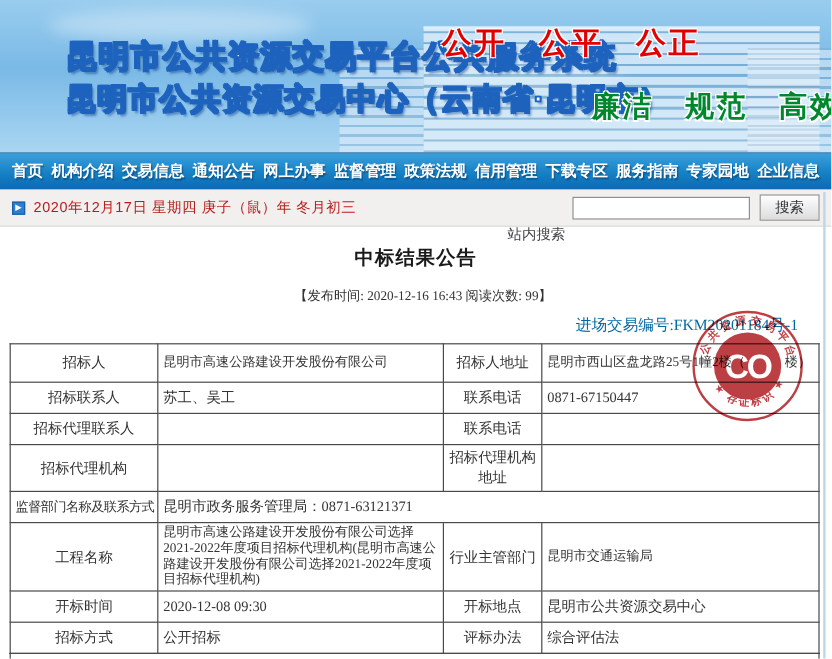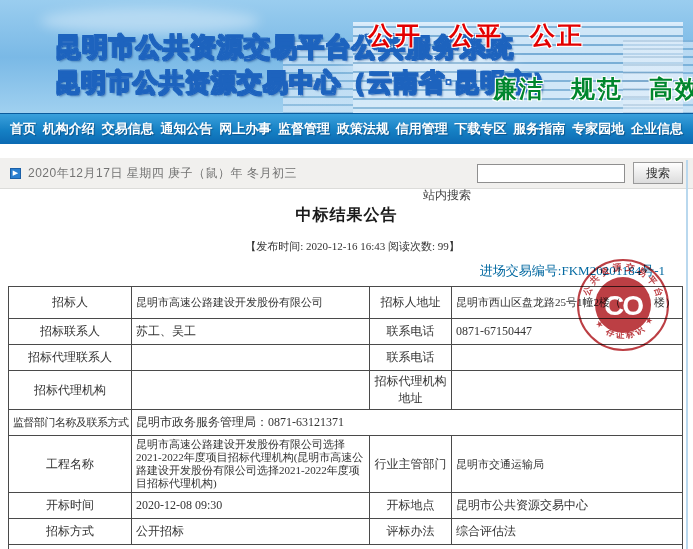--- a/index.html
+++ b/index.html
@@ -31,37 +31,37 @@
   }
   #banner-title-1 { top:30px; font-size:26px; }
   #banner-title-2 { top:66px; font-size:25px; }
   .slogan { position:absolute; font-weight:bold; white-space:nowrap;
     text-shadow:1px 1px 0 #fff,-1px 1px 0 #fff,1px -1px 0 #fff,-1px -1px 0 #fff; }
   #slogan-red { left:368px; top:19px; font-size:25px; color:#e30000; letter-spacing:2px; }
   #slogan-green { left:493px; top:73px; font-size:24px; color:#00862d; letter-spacing:2px; }
 
   
   #nav {
-    position:absolute; left:0; top:113px; width:693px; height:31px;
+    position:absolute; left:0; top:127px; width:693px; height:31px;
     background:linear-gradient(180deg,#3aa0dc 0%,#1580c4 55%,#0c6ab3 100%);
     border-top:1px solid #0a5b9d;
     display:flex; align-items:center; justify-content:space-between; padding:0 10px;
   }
   .nav-item { color:#fff; font-size:13px; font-weight:bold; text-decoration:none;
     text-shadow:1px 1px 1px rgba(0,40,80,.45); cursor:pointer; white-space:nowrap; }
 
   
   #datebar {
     position:absolute; left:0; top:158px; width:693px; height:31px;
     background:#f1f0ee; border-bottom:1px solid #dcdcda;
     display:flex; align-items:center; padding:0 10px;
   }
   #date-icon { width:11px; height:11px; background:#2a7fd0; border:1px solid #1b5fa6;
     display:inline-flex; align-items:center; justify-content:center; color:#fff; font-size:7px; margin-right:7px; }
-  #date-text { color:#737373; font-size:12px; letter-spacing:.5px; }
+  #date-text { color:#b91c1c; font-size:12px; letter-spacing:.5px; }
   #search-zone { margin-left:auto; display:flex; align-items:center; }
   #search-label { font-size:12px; color:#444; margin-right:6px;margin-top:44px; }
   #search-input { width:148px; height:19px; border:1px solid #8f8f8f; background:#fff; font-size:12px; padding:0 3px; }
   #search-button { margin-left:8px; width:50px; height:22px; font-size:12px; color:#333;
     background:linear-gradient(180deg,#fefefe,#dcdcdc); border:1px solid #9a9a9a; cursor:pointer; }
 
   
   #content { position:absolute; left:0; top:190px; width:693px;
     font-family:"Liberation Serif","DejaVu Serif",serif; }
   #page-title { margin-top:15px; text-align:center; font-size:16px; font-weight:bold; color:#1a1a1a; letter-spacing:1px; }

